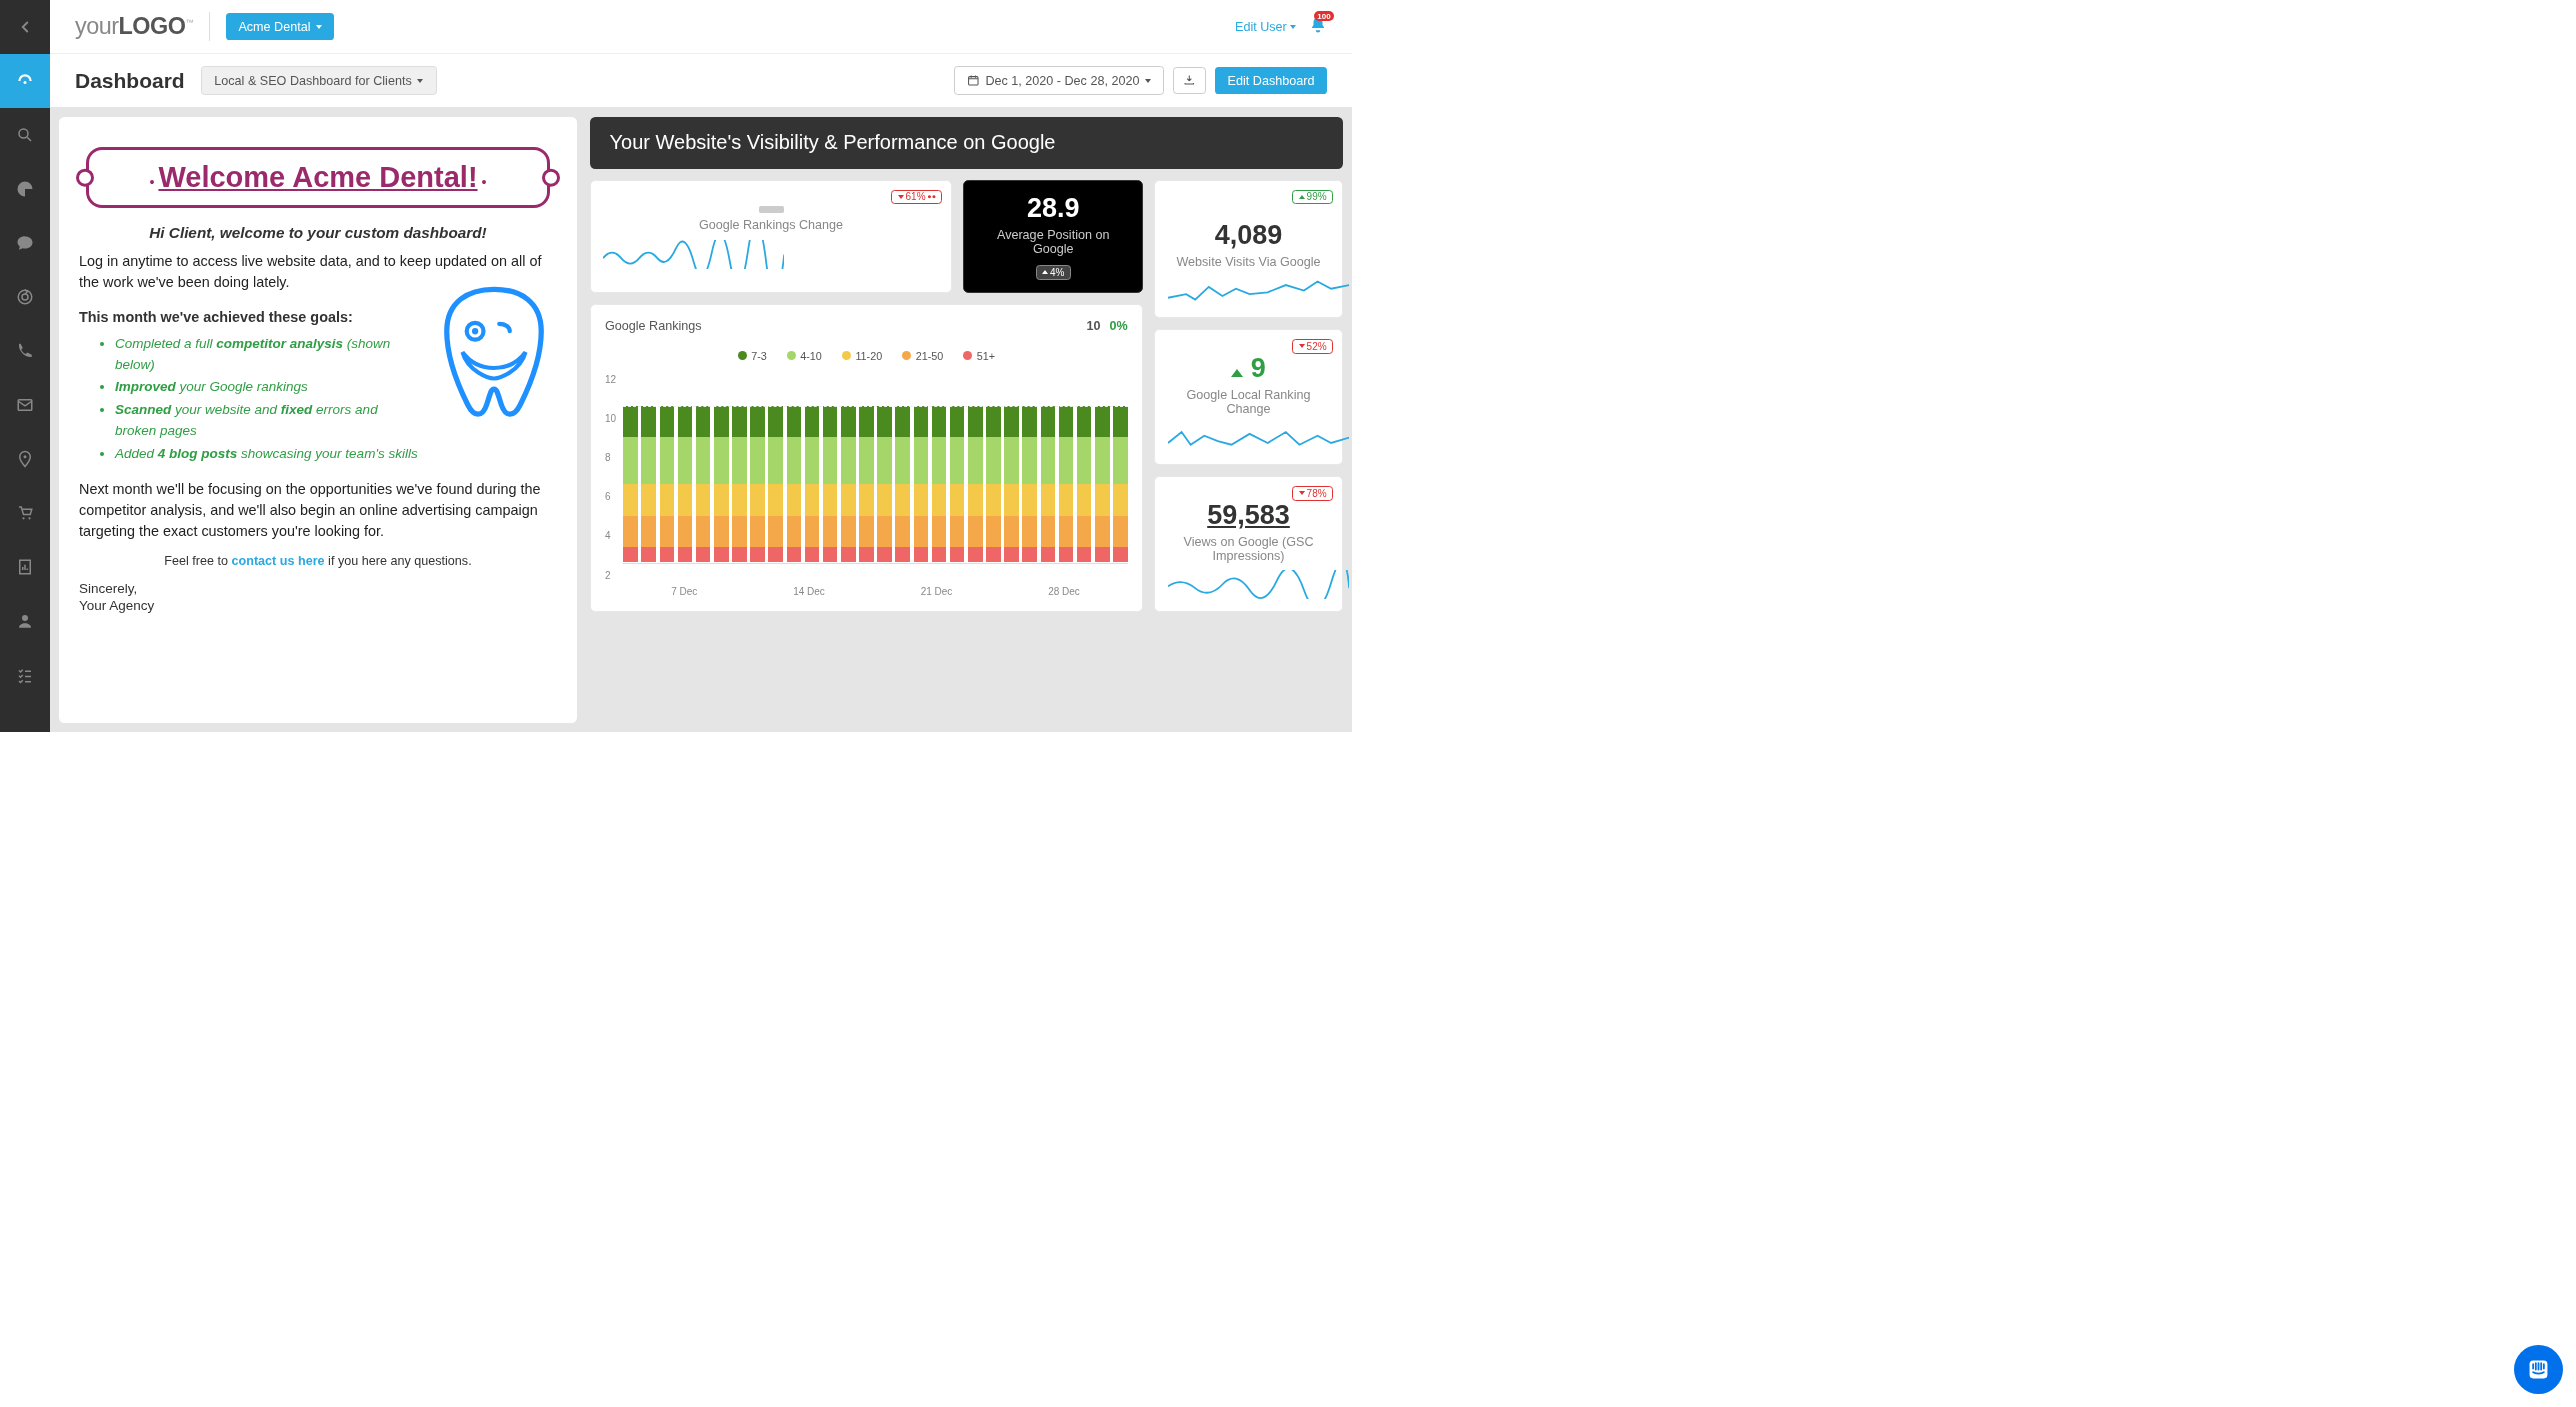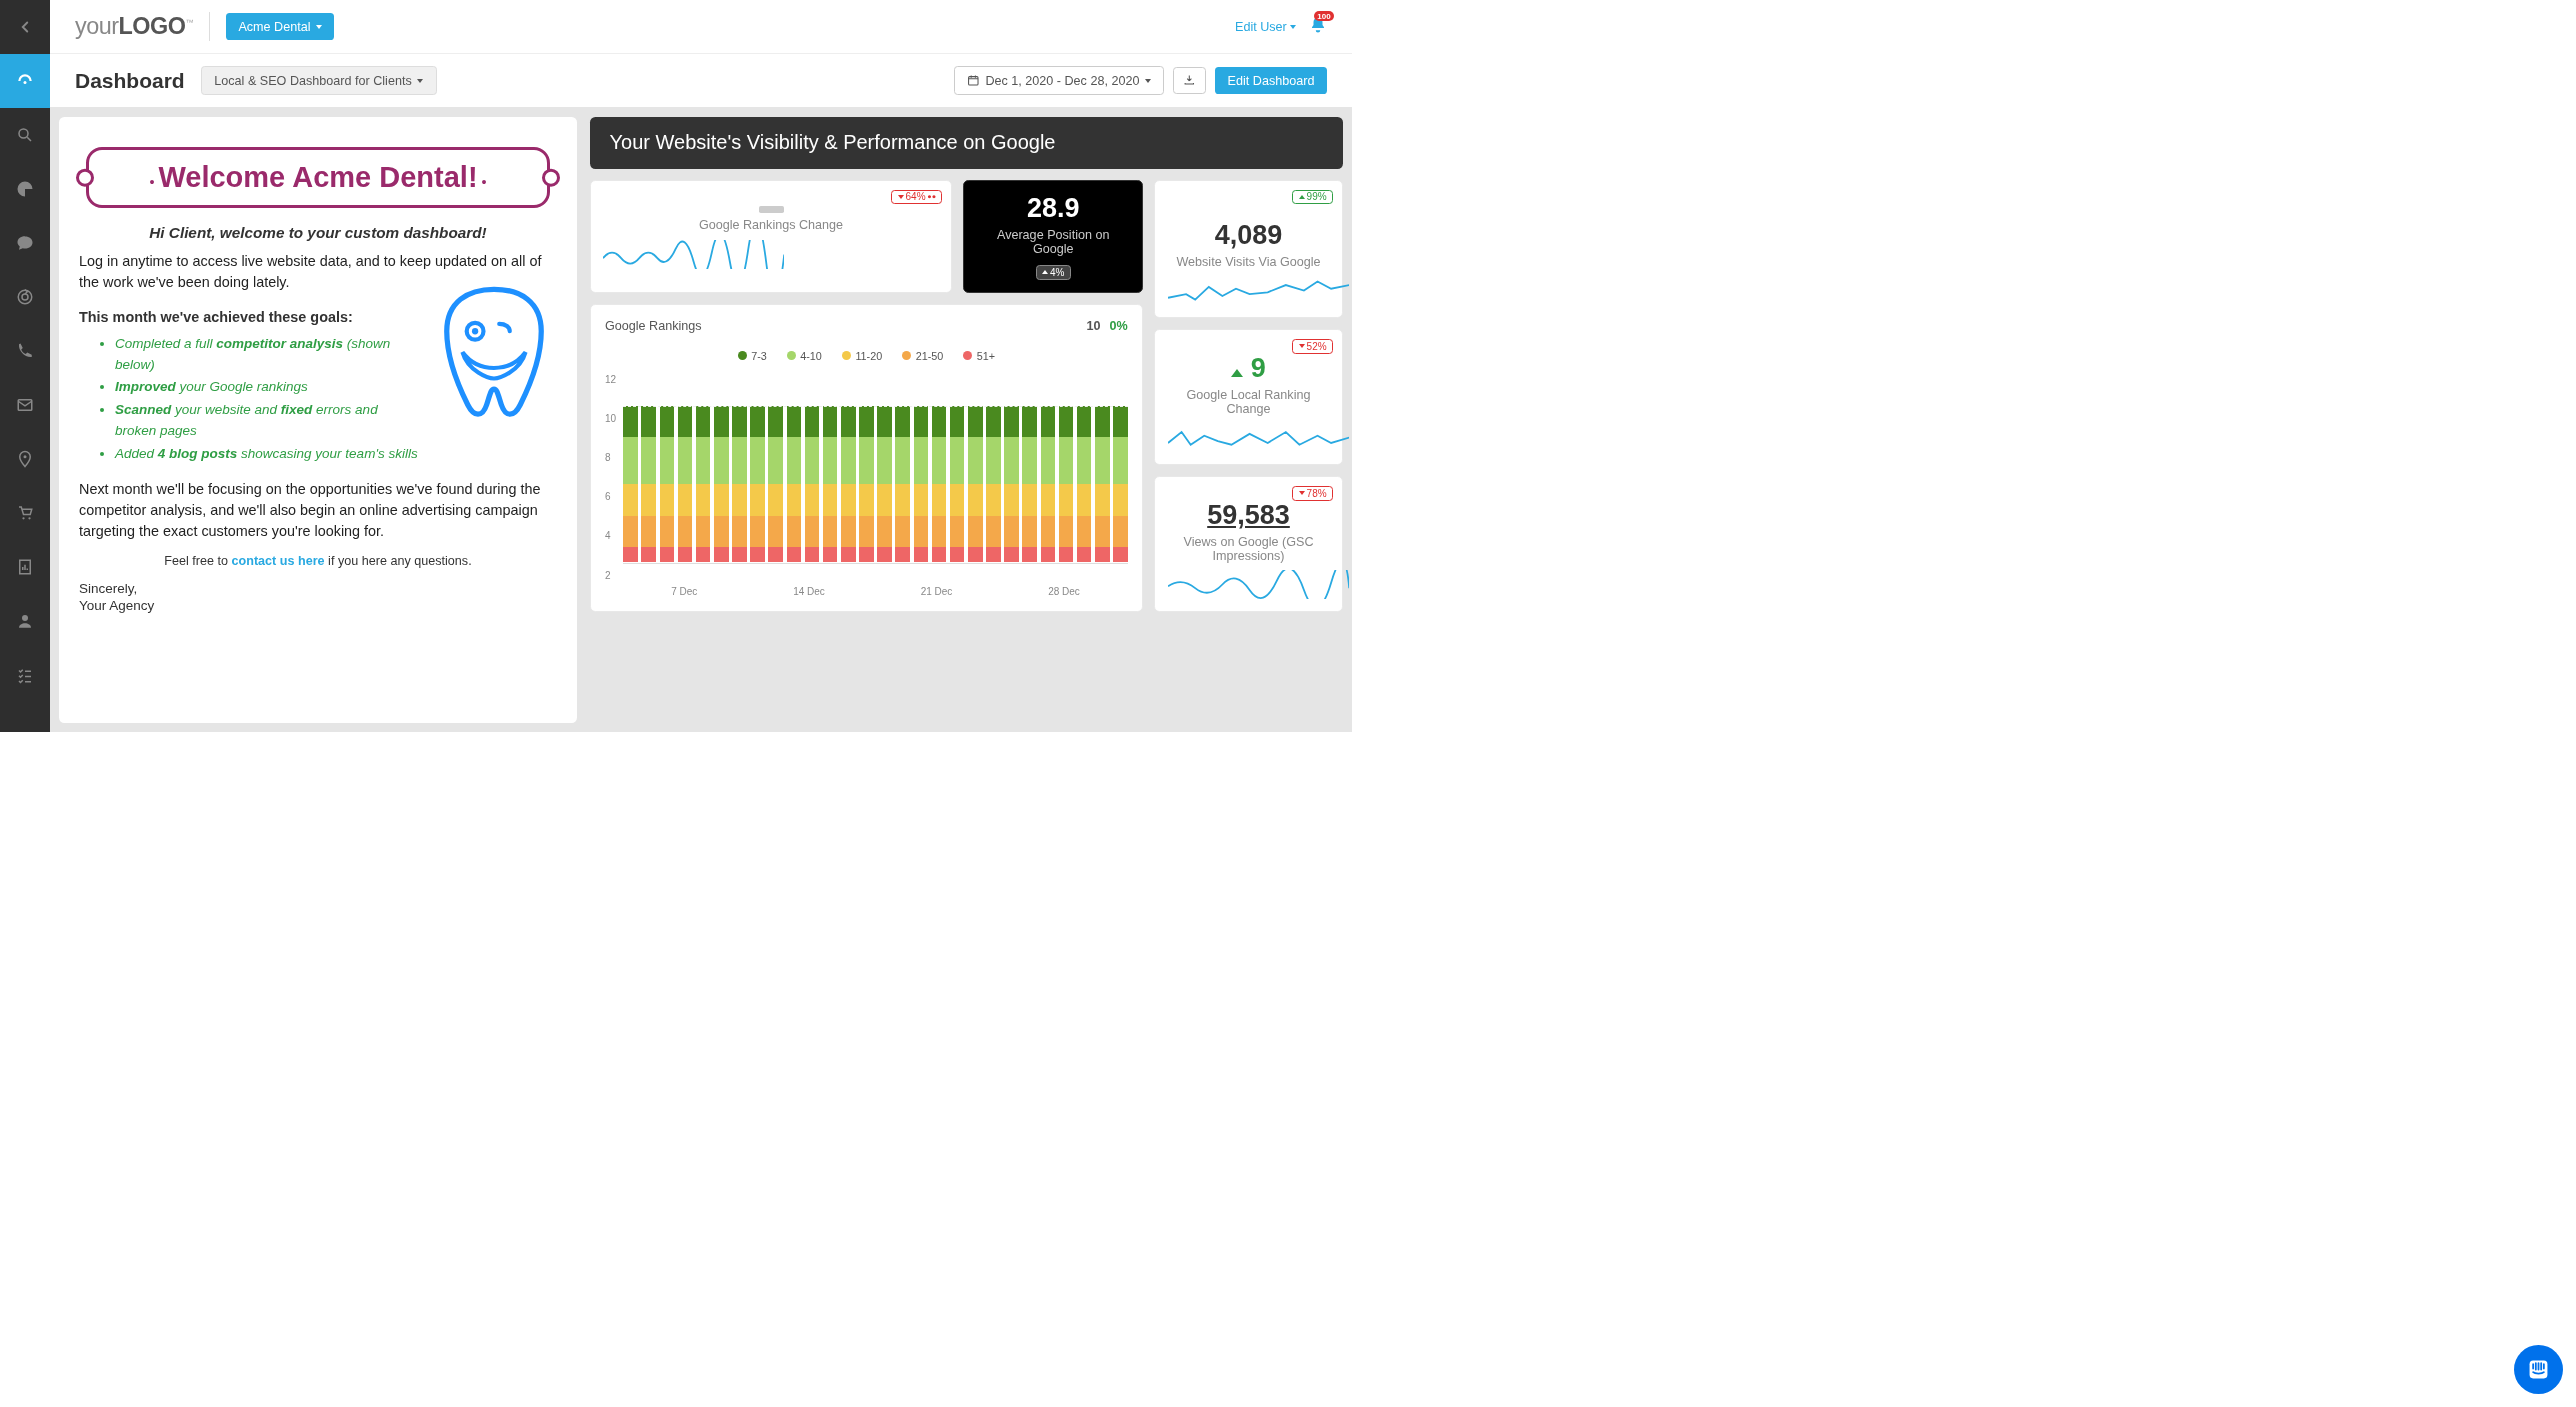--- a/index.html
+++ b/index.html
@@ -45,21 +45,21 @@
 .chart-header { display: flex; justify-content: space-between; font-size: 12.6px; color: #555; margin-bottom: 7.2px; }
 .chart-header-right { display:flex; gap:9px; font-weight:600;}
 .legend { display: flex; justify-content: center; gap: 20px; font-size: 10.8px; color: #555; margin: 9px 0 12.6px; }
 .legend-item { display: flex; align-items: center; gap: 4.5px; }
 .legend-dot { width: 9px; height: 9px; border-radius: 50%; }
 .right-side-cards { width: 189px; display: flex; flex-direction: column; gap: 10.8px; }
 .welcome-banner { border: 3.6px solid #9a2a6b; border-radius: 16px; padding: 10.8px 23.4px; margin: 5.4px 7.2px 16px; text-align: center; position: relative; }
 .welcome-banner::before, .welcome-banner::after { content:''; position:absolute; width:12.6px; height:12.6px; border:3.6px solid #9a2a6b; border-radius:50%; background:#fff; top:50%; transform:translateY(-50%);}
 .welcome-banner::before { left:-13.5px; }
 .welcome-banner::after { right:-13.5px; }
-.welcome-text { font-size: 29px; font-weight: 700; color: #9a2a6b; }
+.welcome-text { font-size: 29px; font-weight: 700; color: #9a2a6b; text-decoration: underline; }
 .wdot { color:#9a2a6b; }
 .intro-heading { text-align: center; font-style: italic; font-weight: 700; font-size: 15.3px; margin-bottom: 9px; }
 .body-text { font-size: 14.4px; color: #222; line-height: 1.45; }
 .goals-heading { font-weight: 700; font-size: 14.4px; margin-top: 16px; margin-bottom: 9px; }
 .goals-list { list-style: disc; padding-left: 36px; color: #2f9e44; font-style: italic; font-size: 13.5px; line-height:1.55;}
 .goals-list li { margin-bottom: 1.8px; }
 .goals-list li::marker { color:#2f9e44;}
 .tooth { float: right; width: 126px; margin: -9px 0 7.2px 10.8px; }
 .footer-text { text-align:center; font-size:12.6px; margin-top:12.6px;}
 .footer-text a { color:#29a9e1; font-weight:600; text-decoration:none;}
@@ -234,21 +234,21 @@
 
       <div class="right-panel">
         <div class="section-header">Your Website's Visibility &amp; Performance on Google</div>
 
         <div style="display:flex; gap:10.8px;">
           <div style="flex:1; display:flex; flex-direction:column; gap:10.8px;">
             <div class="cards-row">
               <div class="card" style="flex:1;">
                 <div class="card-badge badge-red">
                     <span class="caret-down"></span>
-                    <span>64%</span>
+                    <span>61%</span>
                     <span style="font-size:7.2px;">●●</span>
                   </div>
                 <div style="height:7.2px; width:25px; background:#ccc; margin:12.6px auto 5.4px; border-radius:1.8px;"></div>
                 <div class="card-label">Google Rankings Change</div>
                 <svg class="sparkline" viewBox="0 0 200 32">
                     <path d="M0 20 Q10 8 20 20 T40 20 T60 20 T80 10 T100 24 T120 14 T140 24 T160 12 T180 24 T200 16" fill="none" stroke="#29a9e1" stroke-width="2"></path>
                   </svg>
               </div>
               <div class="card dark" style="width:180px;">
                 <div class="card-big">28.9</div>

